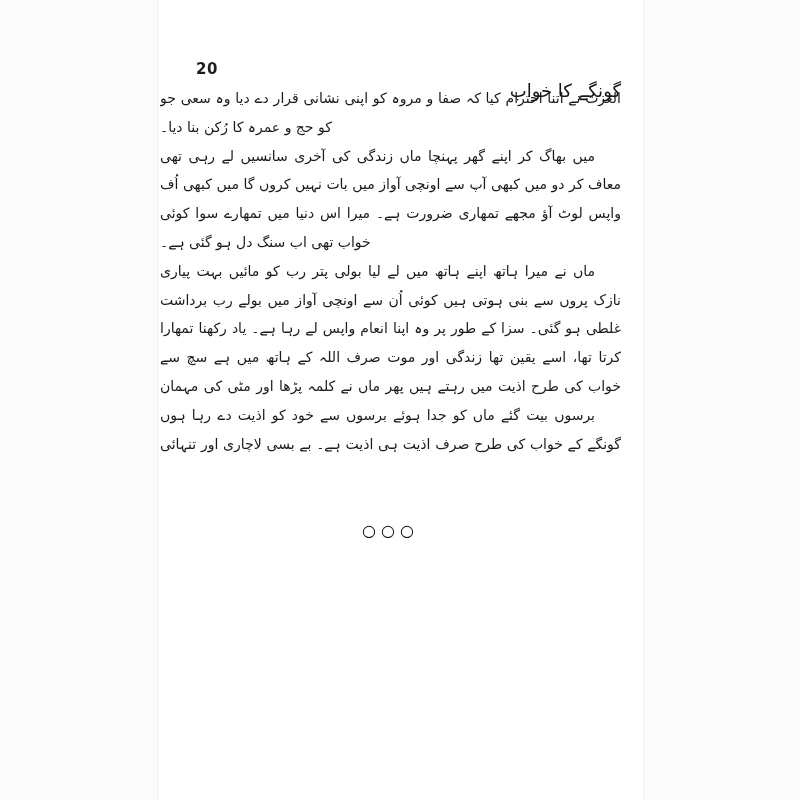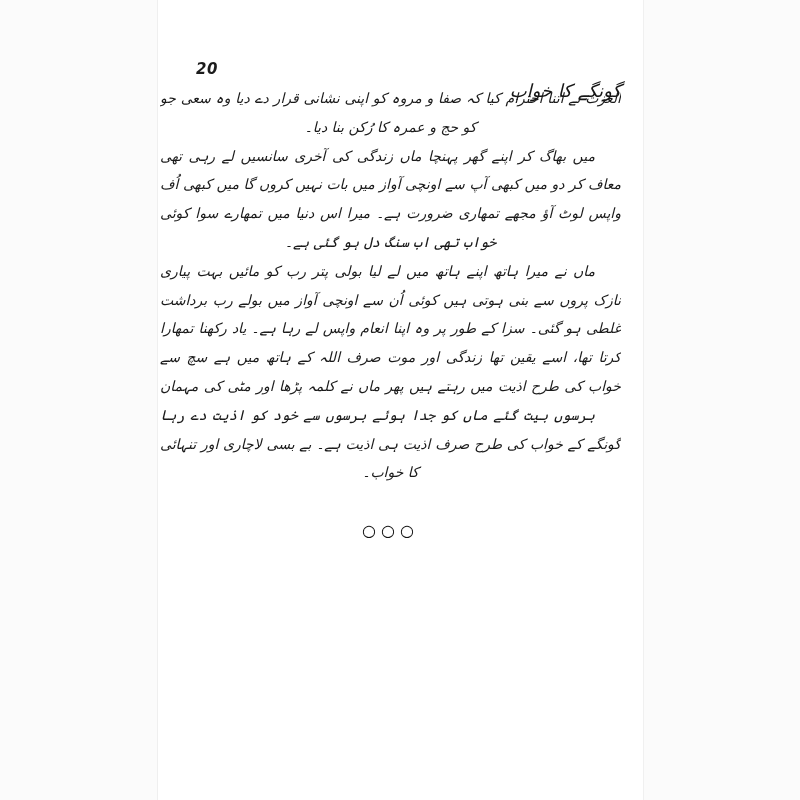--- a/index.html
+++ b/index.html
@@ -6,40 +6,39 @@
   body{
     width:800px;height:800px;position:relative;overflow:hidden;
     background:#fbfbfb;
     font-family:"DejaVu Sans",sans-serif;
   }
   .page{
     position:absolute;left:157px;top:0;width:487px;height:800px;
     background:#ffffff;
     border-left:1px solid #efefef;border-right:1px solid #f0f0f0;
     box-sizing:border-box;
-    font-style:italic;
   }
   .page-number{
     position:absolute;left:38px;top:60px;
     font-family:"DejaVu Sans",sans-serif;
     font-size:15px;font-weight:bold;color:#1c1c1c;letter-spacing:.5px;
   }
   .running-title{
     position:absolute;right:22px;top:53px;
     direction:rtl;unicode-bidi:isolate;
     font-size:18px;color:#161616;white-space:nowrap;margin-top:27px;
   }
   .textblock{
     position:absolute;left:2px;right:22px;top:84px;
     direction:rtl;unicode-bidi:isolate;
     color:#1a1a1a;font-size:14px;
   }
   .line{
     height:28.8px;line-height:28.8px;
-    text-align:center;overflow:hidden;white-space:nowrap;
+    text-align:left;overflow:hidden;white-space:nowrap;
   }
   .line.justify{
     text-align:justify;text-align-last:justify;white-space:normal;
   }
   .line.indent{padding-right:26px;}
   .end-marker{
     position:absolute;left:2px;right:22px;top:519px;
     text-align:center;
     font-size:16px;font-weight:bold;color:#111111;
     letter-spacing:5px;line-height:24px;
@@ -60,17 +59,16 @@
       <div class="line justify">معاف کر دو میں کبھی آپ سے اونچی آواز میں بات نہیں کروں گا میں کبھی اُف بھی نہیں کہوں گا۔ ماں</div>
       <div class="line justify">واپس لوٹ آؤ مجھے تمھاری ضرورت ہے۔ میرا اس دنیا میں تمھارے سوا کوئی نہیں۔ یہ دنیا پہلے سنگ</div>
       <div class="line">خواب تھی اب سنگ دل ہو گئی ہے۔</div>
       <div class="line justify indent">ماں نے میرا ہاتھ اپنے ہاتھ میں لے لیا بولی پتر رب کو مائیں بہت پیاری ہوتی ہیں یہ تتلی کے</div>
       <div class="line justify">نازک پروں سے بنی ہوتی ہیں کوئی اُن سے اونچی آواز میں بولے رب برداشت نہیں کرتا پتر تم سے</div>
       <div class="line justify">غلطی ہو گئی۔ سزا کے طور پر وہ اپنا انعام واپس لے رہا ہے۔ یاد رکھنا تمھارا باپ سچا تھا، سچ سے پیار</div>
       <div class="line justify">کرتا تھا، اسے یقین تھا زندگی اور موت صرف اللہ کے ہاتھ میں ہے سچ سے گریزاں لوگ گونگے کے</div>
       <div class="line justify">خواب کی طرح اذیت میں رہتے ہیں پھر ماں نے کلمہ پڑھا اور مٹی کی مہمان بن گئی۔ ماں باپ سے</div>
       <div class="line justify indent">برسوں بیت گئے ماں کو جدا ہوئے برسوں سے خود کو اذیت دے رہا ہوں زبان گنگ ہو گئی ہے</div>
       <div class="line justify">گونگے کے خواب کی طرح صرف اذیت ہی اذیت ہے۔ بے بسی لاچاری اور تنہائی ہے جیسے گونگے</div>
-      <div class="line">کا خواب۔</div>
     </div>
 
   <div class="end-marker">○○○</div>
 </div>
 
 </body></html>

